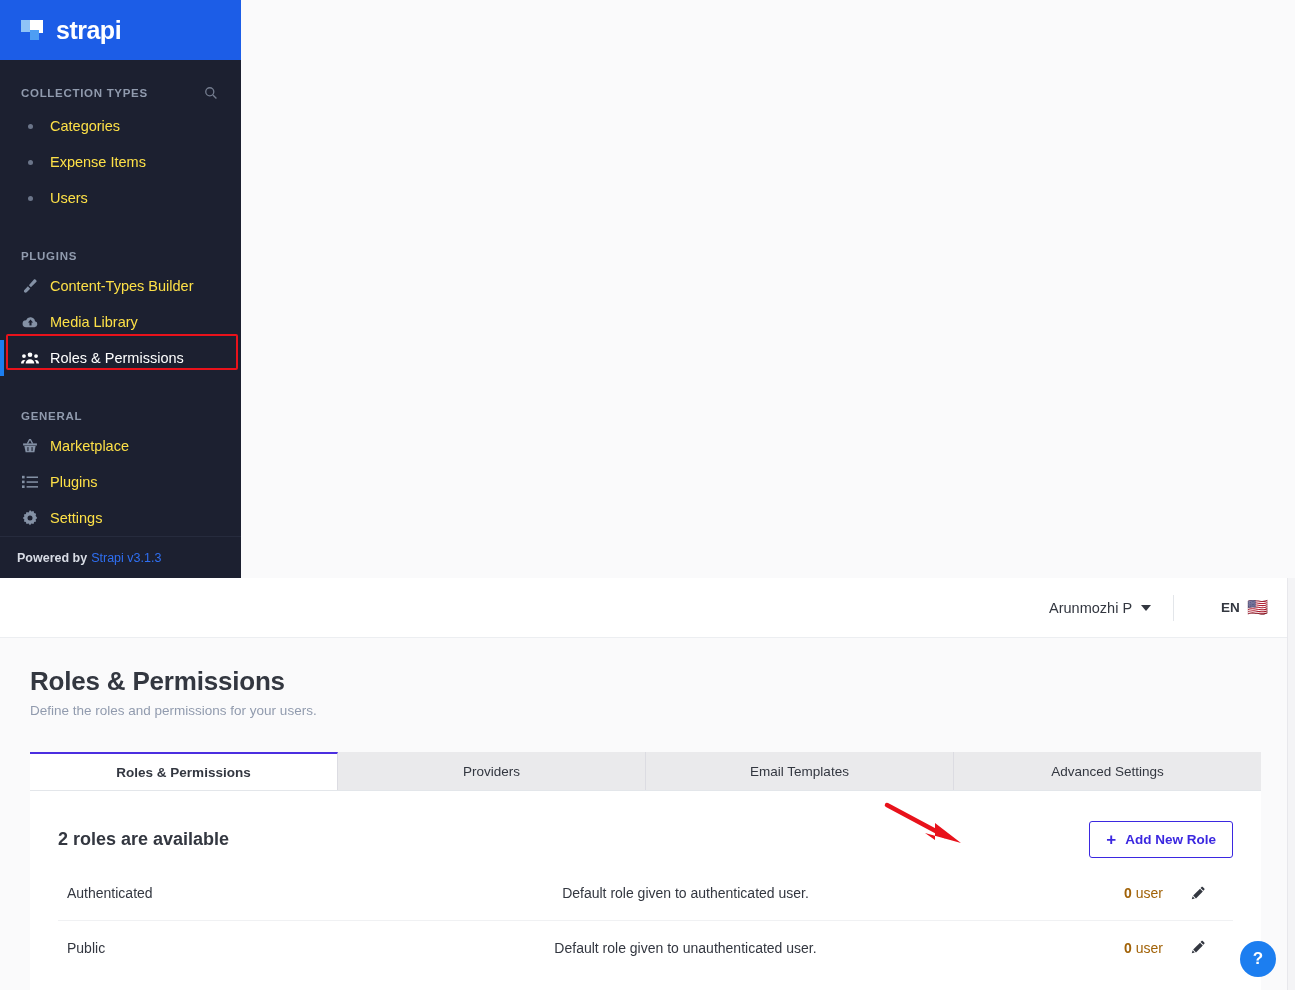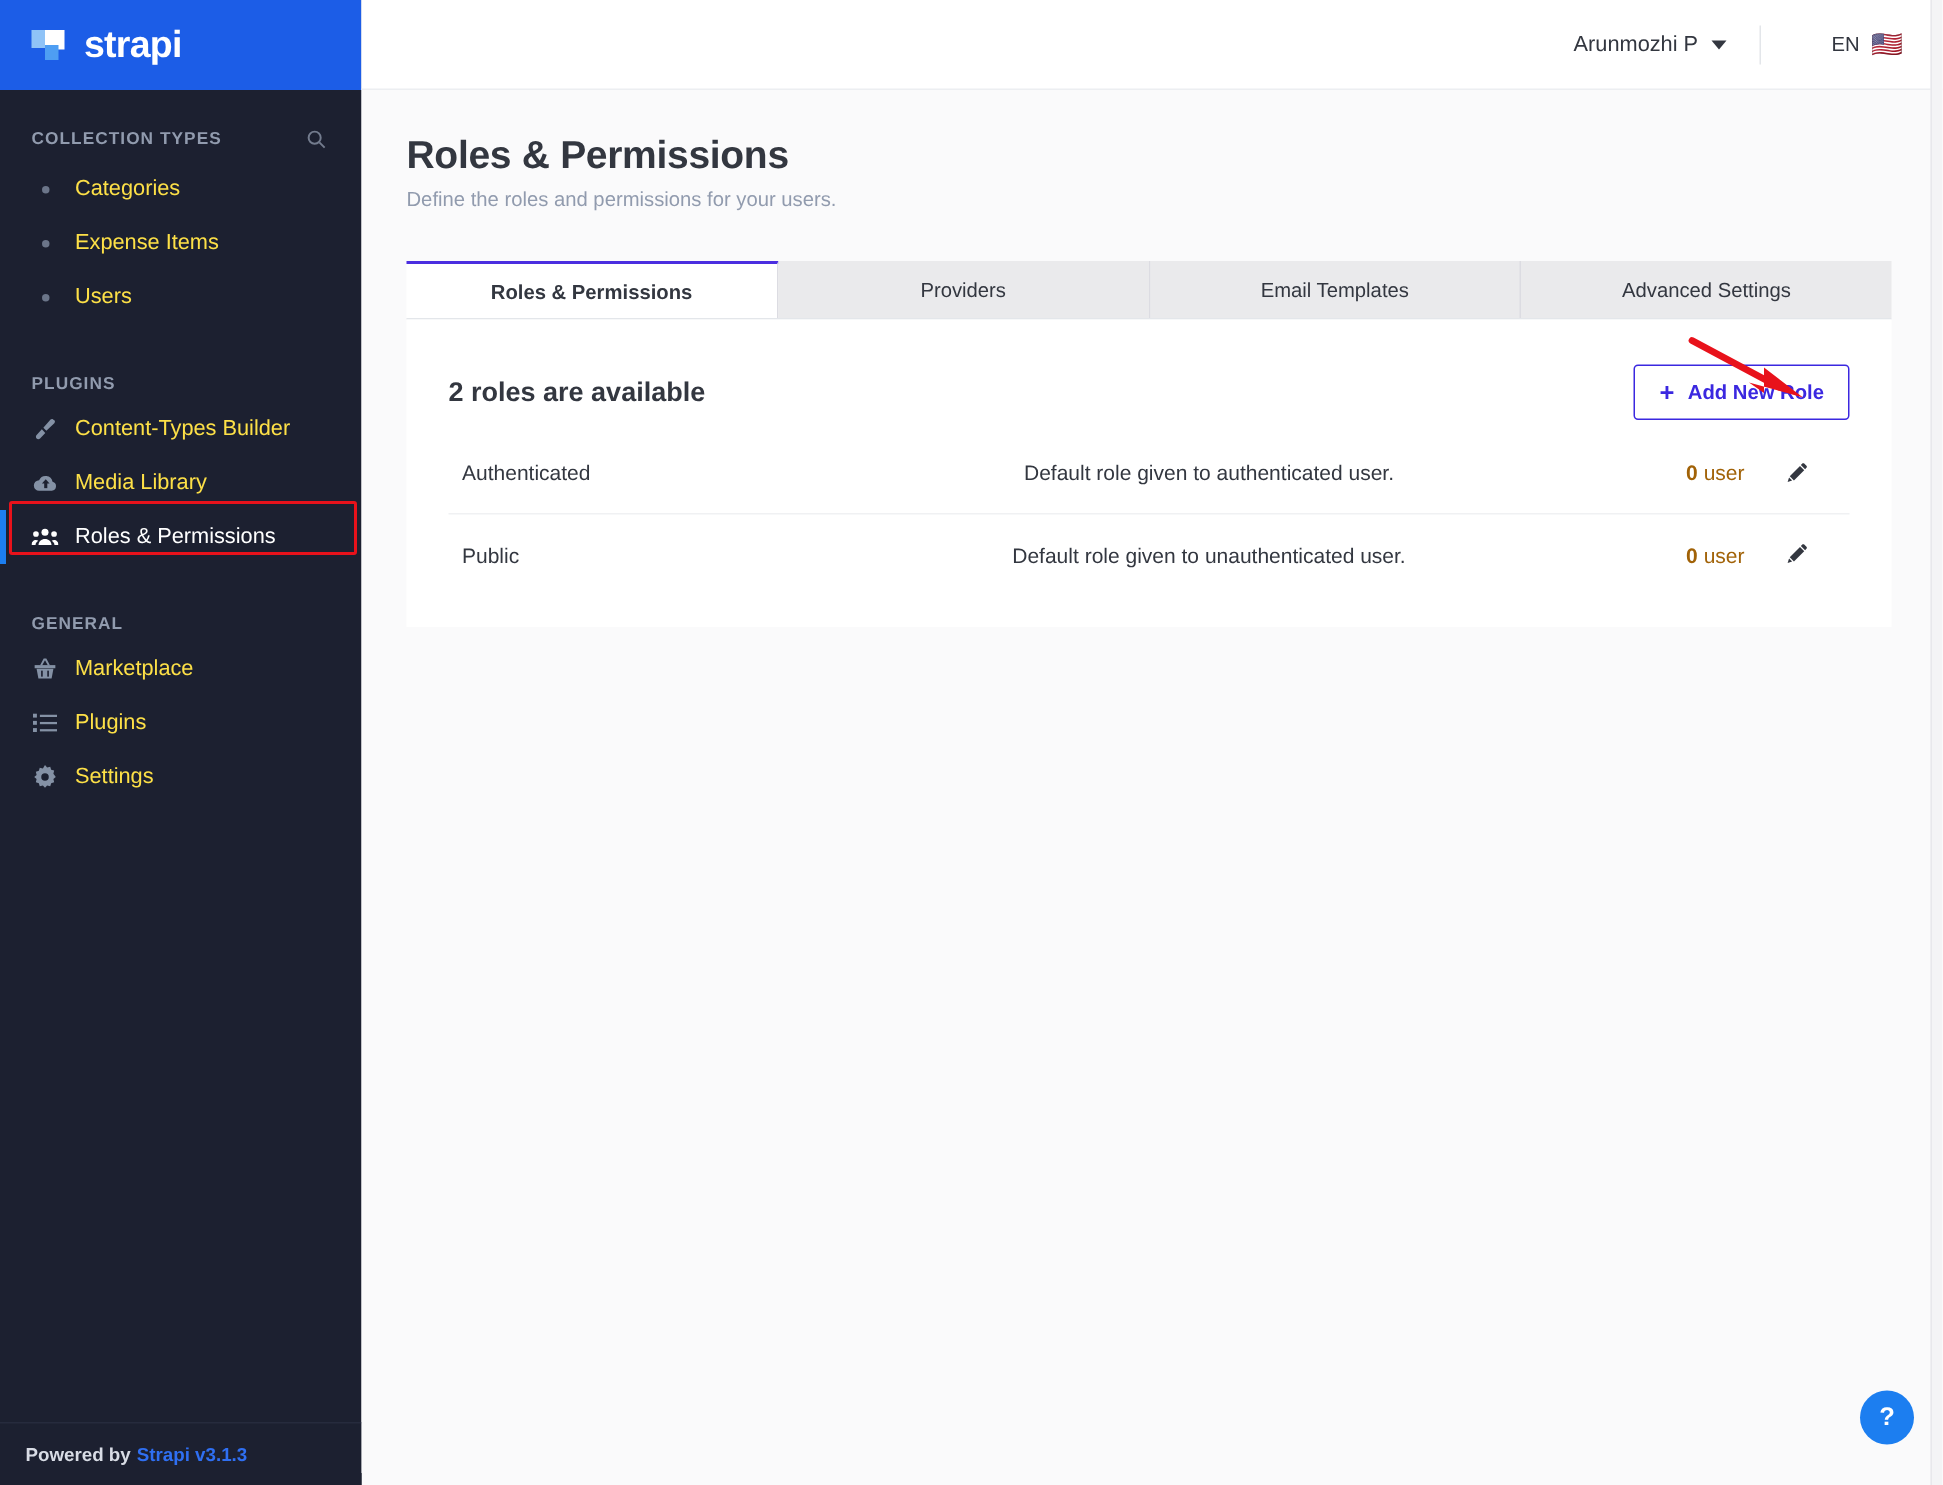--- a/index.html
+++ b/index.html
@@ -11,20 +11,21 @@
     font-family: "Liberation Sans", sans-serif;
     background: #ffffff;
   }
 
   #app {
     position: relative;
     width: 1295px;
     height: 990px;
     display: flex;
     background: #fafafb;
+    flex-direction: column;
   }
 
   
   .sidebar {
     width: 241px;
     height: 990px;
     background: #1c2030;
     display: flex;
     flex-direction: column;
     flex: 0 0 241px;
@@ -160,21 +161,21 @@
     padding-left: 17px;
     color: #d8dce5;
     font-size: 12.5px;
     font-weight: 700;
     background: #1c2030;
     border-top: 1px solid #262b3d;
     gap: 4px;
   }
   .sidebar-footer .ver {
     color: #2f6ff2;
-    font-weight: 700;
+    font-weight: 400;
   }
 
   
   .main {
     flex: 1 1 auto;
     height: 982px;
     display: flex;
     flex-direction: column;
     background: #fafafb;
     position: relative;
@@ -215,21 +216,21 @@
   .lang-chip {
     display: flex;
     align-items: center;
     gap: 8px;
     padding-left: 22px;
     cursor: pointer;
   }
   .lang-chip .lang-label {
     color: #333740;
     font-size: 13.5px;
-    font-weight: 400;
+    font-weight: 700;
     padding-left: 25px;
   }
   .flag { font-size: 17px; line-height: 1; }
 
   .content {
     flex: 1 1 auto;
     padding: 28px 34px 0 30px;
     overflow: hidden;
   }
 

